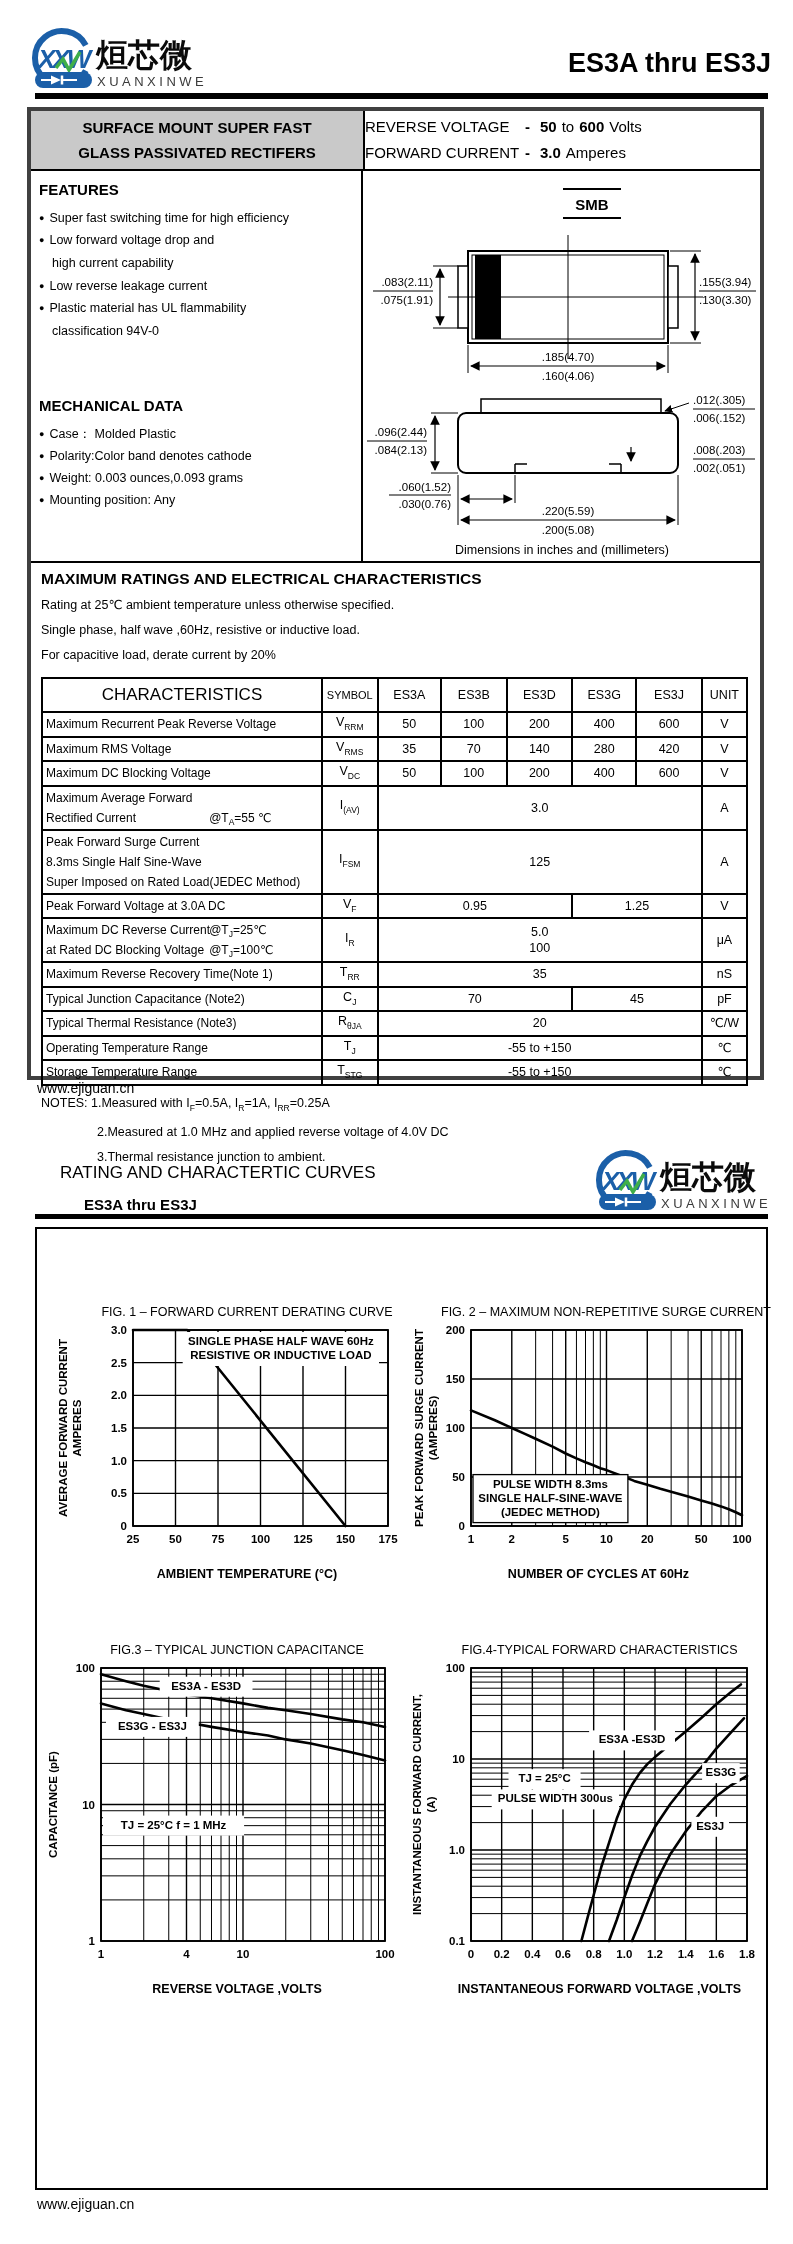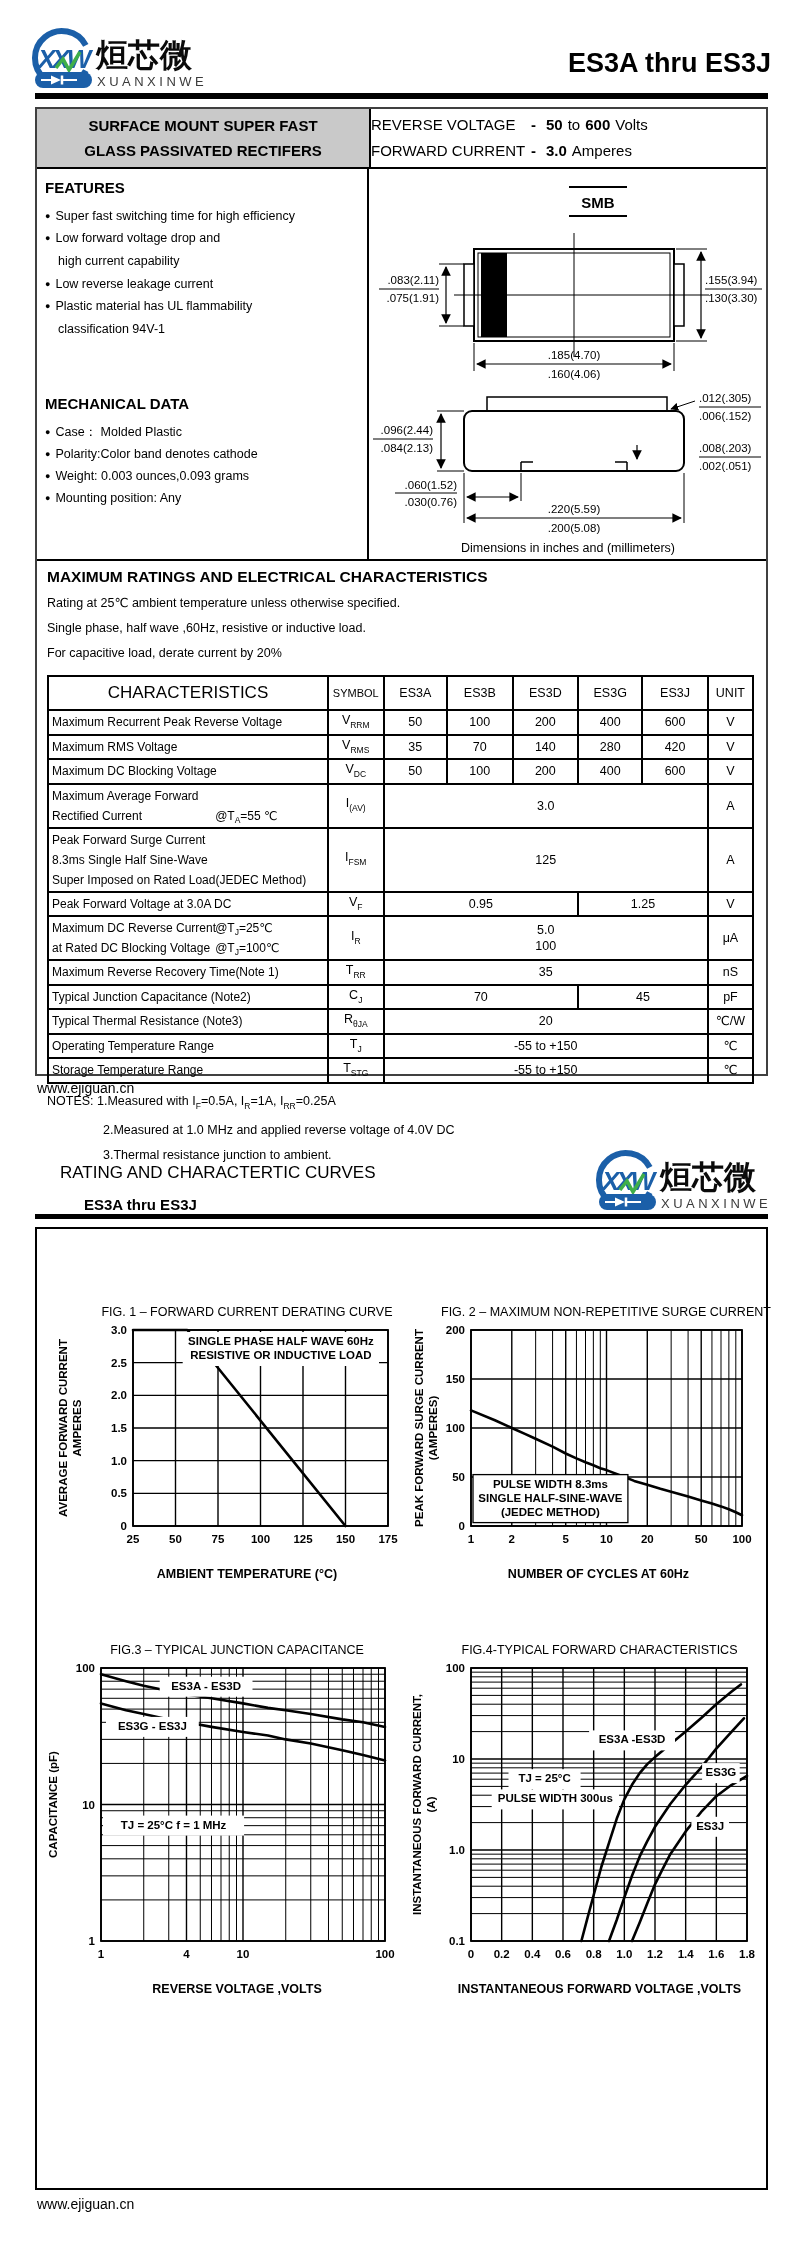--- a/index.html
+++ b/index.html
@@ -1,21 +1,21 @@
 <!DOCTYPE html>
 <html><head>
 <meta charset="utf-8">
 <style>
   html,body{margin:0;padding:0;background:#fff}
   .page{position:relative;width:793px;height:2244px;background:#fff;overflow:hidden;
         font-family:"Liberation Sans","DejaVu Sans",sans-serif;color:#000}
   .abs{position:absolute}
   .rule{position:absolute;background:#000;left:35px;width:733px}
   #page-title{position:absolute;top:48px;right:22px;font-size:27px;font-weight:bold;letter-spacing:0px}
-  #box1{position:absolute;left:35px;top:107px;width:729px;height:965px;border:2px solid #404040;background:#fff}
+  #box1{position:absolute;left:27px;top:107px;width:729px;height:965px;border:4px solid #404040;background:#fff}
   #box2{position:absolute;left:35px;top:1227px;width:729px;height:959px;border:2px solid #000;background:#fff}
   .banner-row{display:flex;height:58px;border-bottom:2px solid #000}
   .banner-left{width:332px;background:#c9c9c9;border-right:2px solid #000;display:flex;flex-direction:column;
                justify-content:center;align-items:center;font-weight:bold;font-size:15px;line-height:25px}
   .banner-right{flex:1;display:flex;flex-direction:column;justify-content:center;
                 font-size:15px;line-height:26px}
   .banner-right .bl{display:inline-block;width:160px}
   .banner-right .bd{margin:0 10px 0 0;font-weight:bold}
   .banner-right .bt{margin:0 5px}
   .banner-right .bu{margin-left:5px}
@@ -103,21 +103,21 @@
             </div>
             <div class="feat-line">
               <span class="blt">●</span>
               <span>Low reverse leakage current</span>
             </div>
             <div class="feat-line">
               <span class="blt">●</span>
               <span>Plastic material has UL flammability</span>
             </div>
             <div class="feat-line nob">
-              <span>classification 94V-1</span>
+              <span>classification 94V-0</span>
             </div>
           </div>
         <div class="sec-h" id="mech-h">MECHANICAL DATA</div>
         <div id="mech-list">
             <div class="feat-line">
               <span class="blt">●</span>
               <span>Case：  Molded Plastic</span>
             </div>
             <div class="feat-line">
               <span class="blt">●</span>

